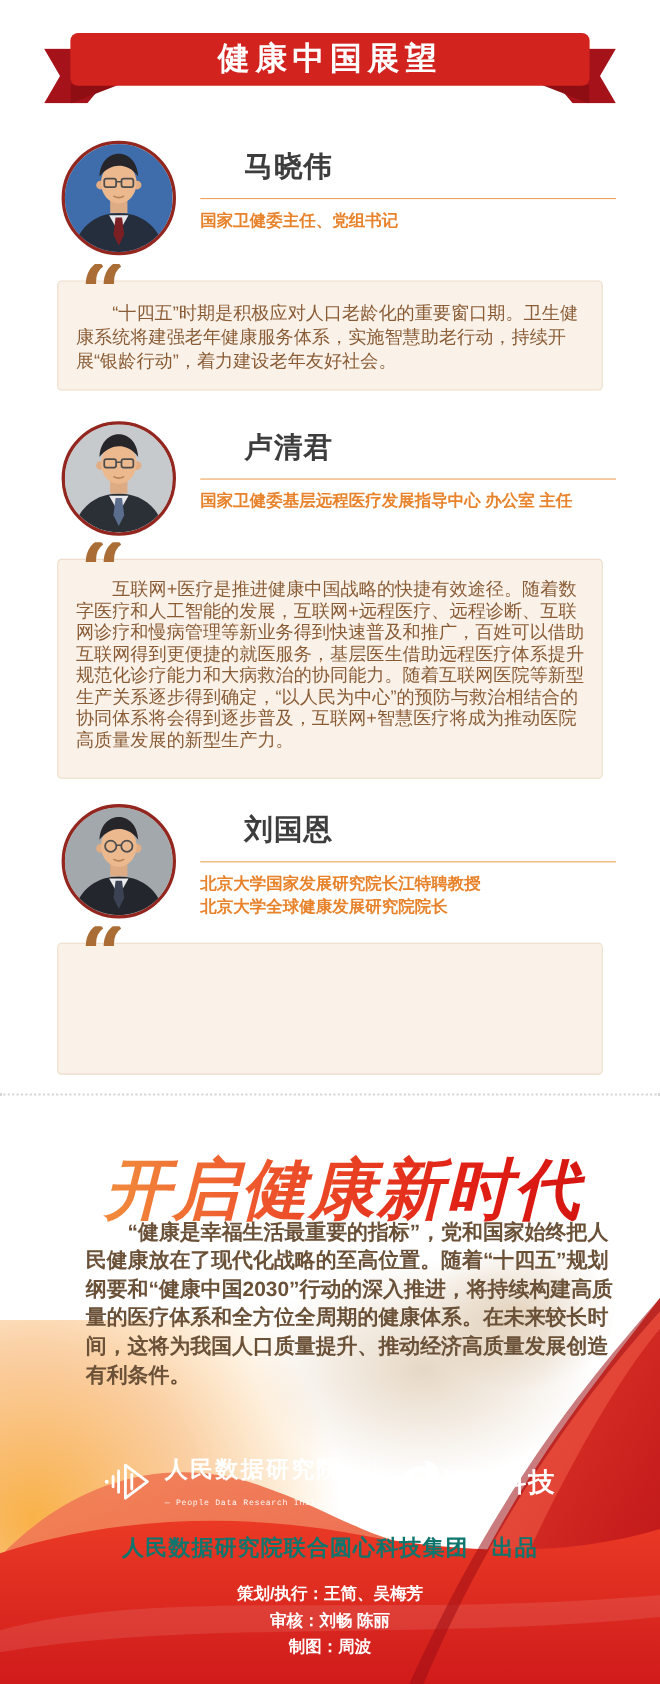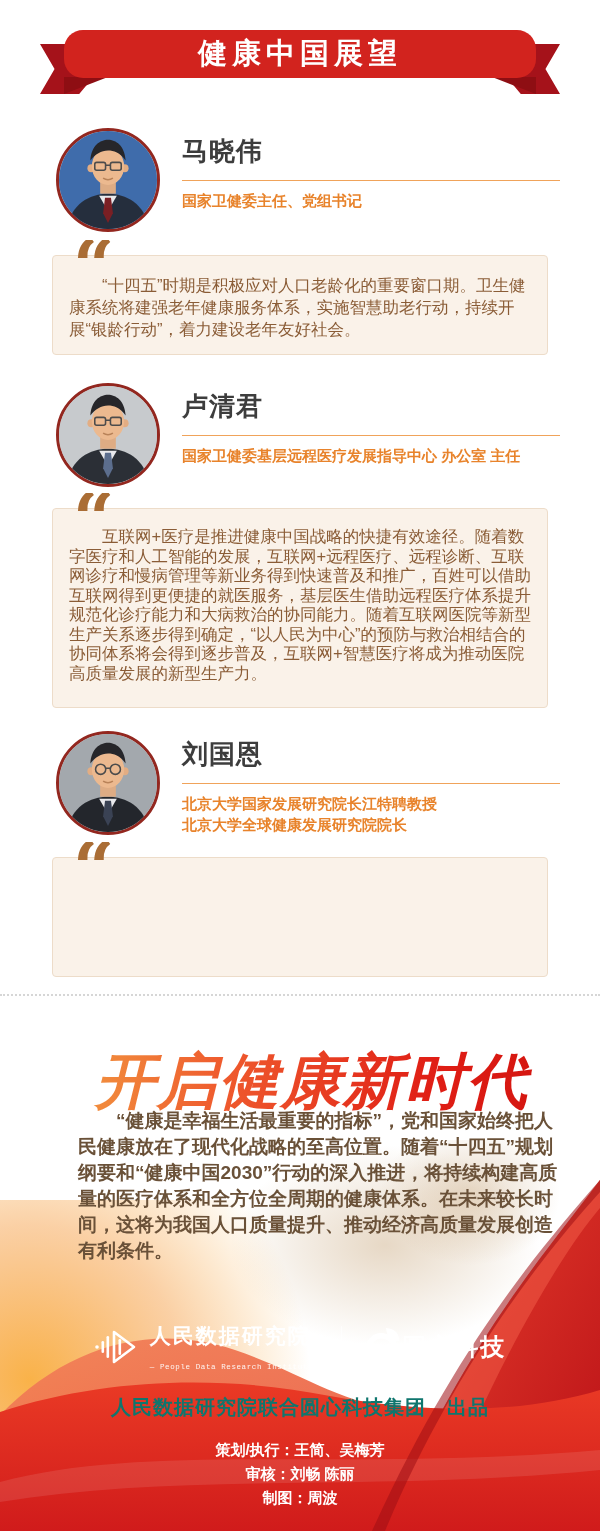--- a/index.html
+++ b/index.html
@@ -7,31 +7,31 @@
         font-family:"Liberation Sans",sans-serif;}
 
   
   .tail{position:absolute;top:44px;width:56px;height:50px;background:#a5121a;z-index:1;}
   .tail-l{left:40px;clip-path:polygon(0 0,100% 0,100% 60%,70% 100%,0 100%,26% 50%);}
   .tail-r{right:40px;clip-path:polygon(0 0,100% 0,74% 50%,100% 100%,30% 100%,0 60%);}
   .fold{position:absolute;top:77px;width:44px;height:17px;background:#8e0e13;z-index:1;}
   .fold-l{left:64px;clip-path:polygon(0 0,100% 0,0 100%);}
   .fold-r{right:64px;clip-path:polygon(0 0,100% 0,100% 100%);}
   .band{position:absolute;left:64px;top:30px;width:472px;height:48px;background:#d2231e;
-        border-radius:19px;z-index:2;display:flex;align-items:center;justify-content:center;}
+        border-radius:7px;z-index:2;display:flex;align-items:center;justify-content:center;}
   .band-title{color:#ffffff;font-size:29px;font-weight:bold;letter-spacing:5px;}
 
   
   .expert{position:absolute;left:56px;right:40px;display:flex;z-index:2;}
   .e0{top:128px;} .e1{top:383px;} .e2{top:731px;}
   .avatar{width:98px;height:98px;border-radius:50%;border:3px solid #93271f;overflow:hidden;
           flex:none;background:#ccc;}
   .avatar svg{display:block;width:98px;height:98px;}
   .einfo{margin-left:22px;flex:1;padding-top:6px;}
-  .ename{font-size:26px;font-weight:bold;color:#3d3d3d;letter-spacing:1px;}
+  .ename{font-size:26px;font-weight:bold;color:#3d3d3d;letter-spacing:1px;margin-left:40px;}
   .eline{border:none;border-top:1px solid #f0a35a;margin:11px 0 9px 0;}
   .etitle{font-size:15px;color:#e8832b;font-weight:bold;line-height:21px;}
   .etitle:empty{display:none;}
 
   
   .quote{position:absolute;left:52px;width:496px;box-sizing:border-box;background:#faf2e9;
          border:1px solid #eddcc9;border-radius:4px;padding:18px 16px 0 16px;z-index:2;}
   .q0{top:255px;height:100px;} .q1{top:508px;height:200px;} .q2{top:857px;height:120px;}
   .qmark{position:absolute;top:-16px;left:20px;height:48px;overflow:hidden;color:#aa6d35;
          font-family:"DejaVu Serif",serif;font-weight:bold;font-size:72px;line-height:52px;}

